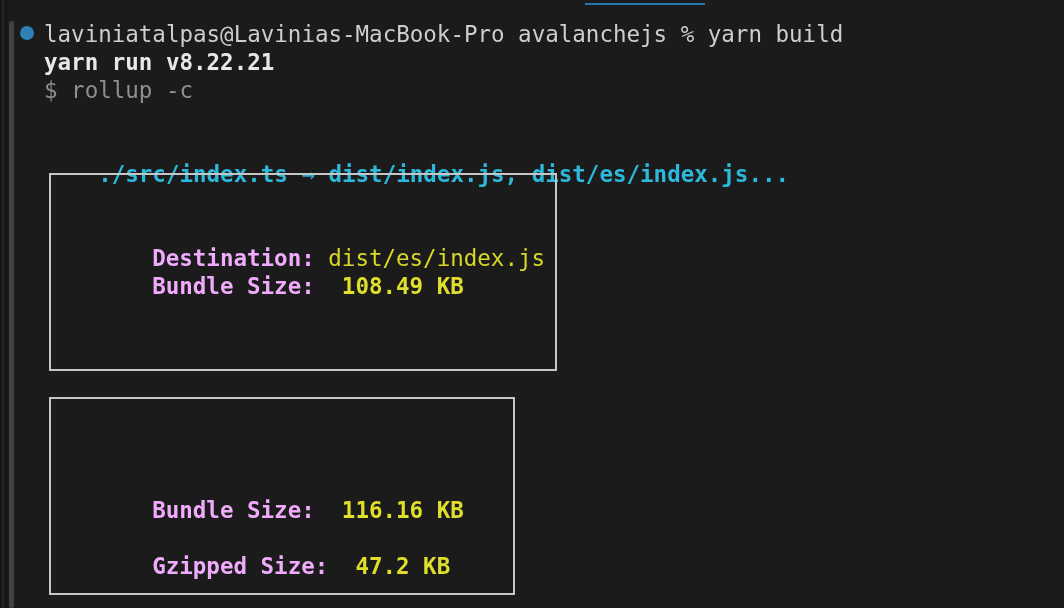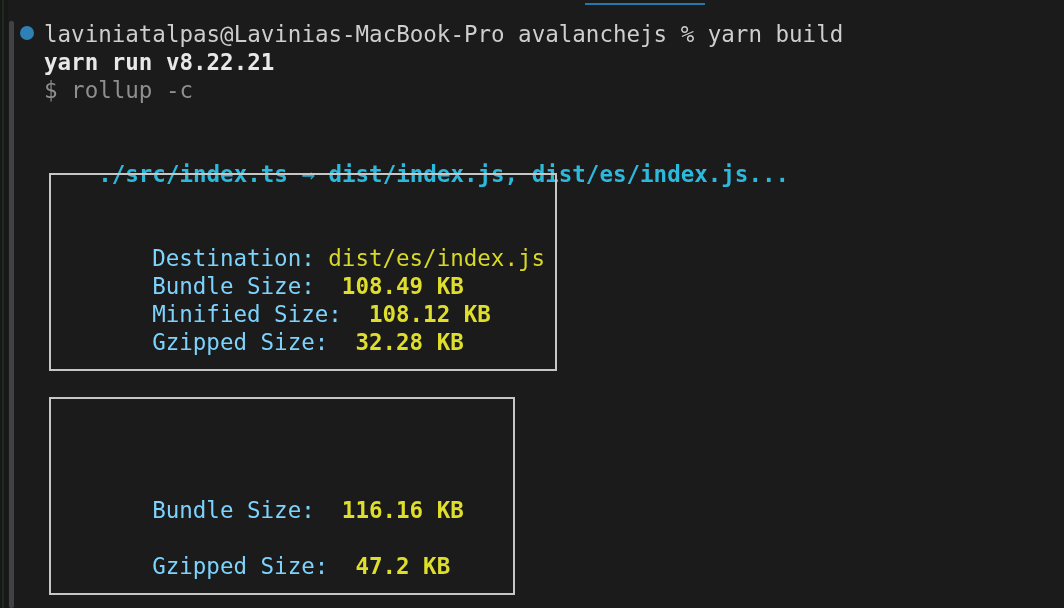--- a/index.html
+++ b/index.html
@@ -60,21 +60,21 @@
     font-size: 22.5px;
     white-space: pre;
     color: #cccccc;
   }
   .line.boxrow { left: 98px; }
   .t-prompt  { color: #cecece; }
   .t-bold-white { color: #e8e8e8; font-weight: bold; }
   .t-dim     { color: #8f8f8f; }
   .t-cyan-b  { color: #2cb9dc; font-weight: bold; }
   .t-cyan    { color: #28a9c9; }
-  .t-green-b { color: #7dd3fc; font-weight: normal; }
+  .t-green-b { color: #f0abfc; font-weight: bold; }
   .t-yellow  { color: #d8d827; }
   .t-yellow-b{ color: #dede2b; font-weight: bold; }
   .fsbox {
     position: absolute;
     box-sizing: border-box;
     border: 2px solid #c6c6c6;
     background: transparent;
   }
   .fsbox.box1 { left: 49px; top: 173px; width: 508px; height: 198px; }
   .fsbox.box2 { left: 49px; top: 397px; width: 466px; height: 198px; }
@@ -102,26 +102,20 @@
   </div>
 
   <div class="fsbox box1"></div>
 
   <div class="line boxrow" style="top:216px">
     <span class="t-green-b">Destination:</span><span> </span><span class="t-yellow">dist/es/index.js</span>
   </div>
   <div class="line boxrow" style="top:244px">
     <span class="t-green-b">Bundle Size:</span><span>  </span><span class="t-yellow-b">108.49 KB</span>
   </div>
-  <div class="line boxrow" style="top:272px">
-    <span class="t-green-b">Minified Size:</span><span>  </span><span class="t-yellow-b">108.12 KB</span>
-  </div>
-  <div class="line boxrow" style="top:300px">
-    <span class="t-green-b">Gzipped Size:</span><span>  </span><span class="t-yellow-b">32.28 KB</span>
-  </div>
 
   <div class="fsbox box2"></div>
 
   <div class="line boxrow" style="top:468px">
     <span class="t-green-b">Bundle Size:</span><span>  </span><span class="t-yellow-b">116.16 KB</span>
   </div>
   <div class="line boxrow" style="top:524px">
     <span class="t-green-b">Gzipped Size:</span><span>  </span><span class="t-yellow-b">47.2 KB</span>
   </div>
 

